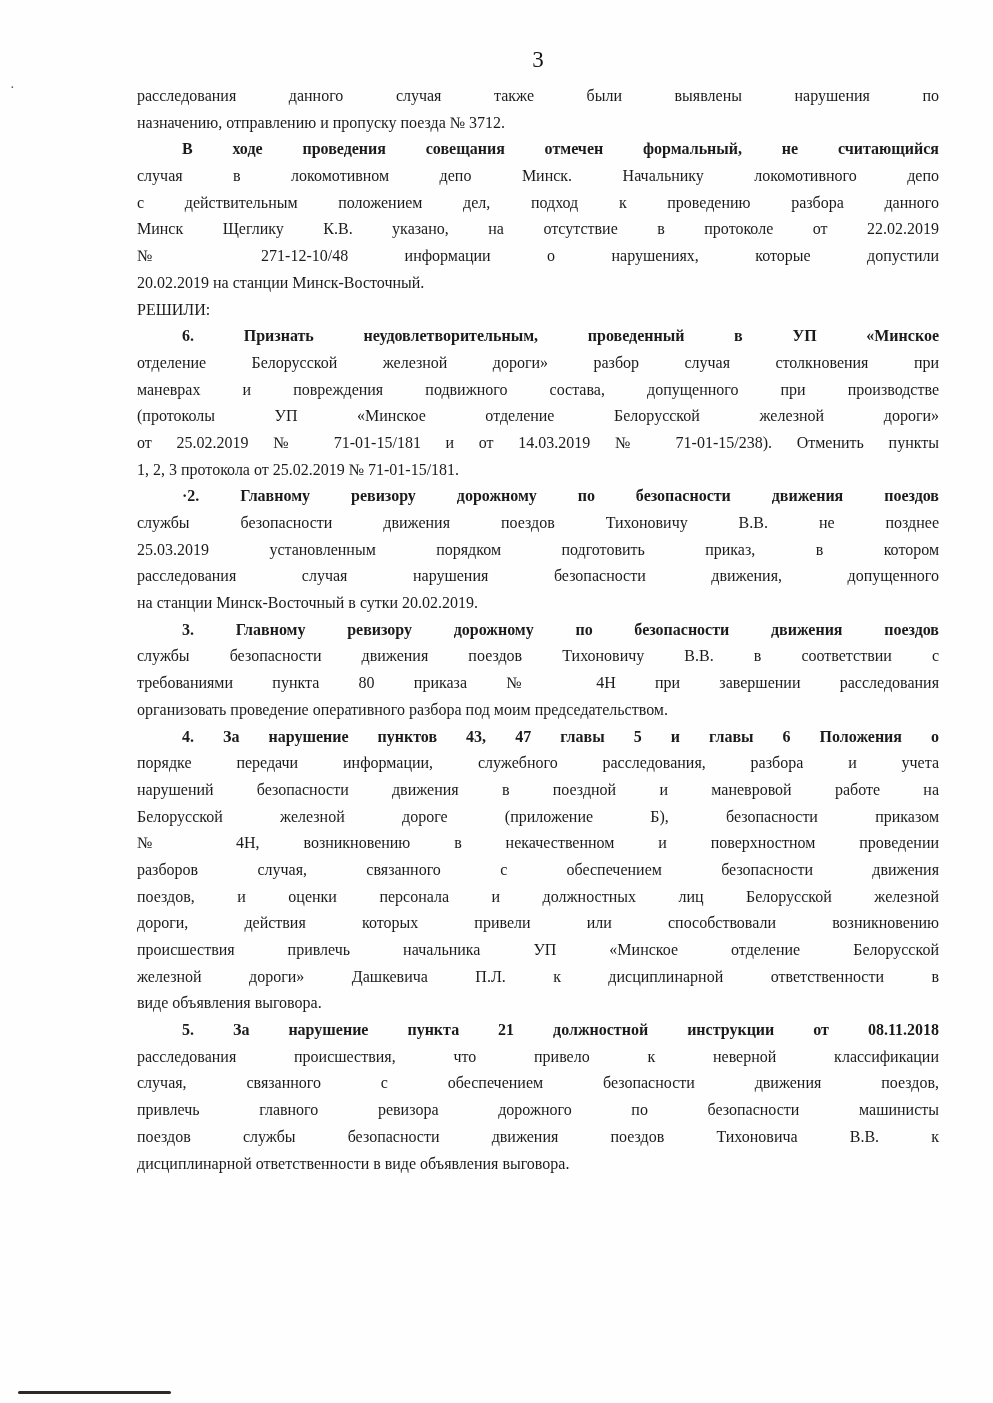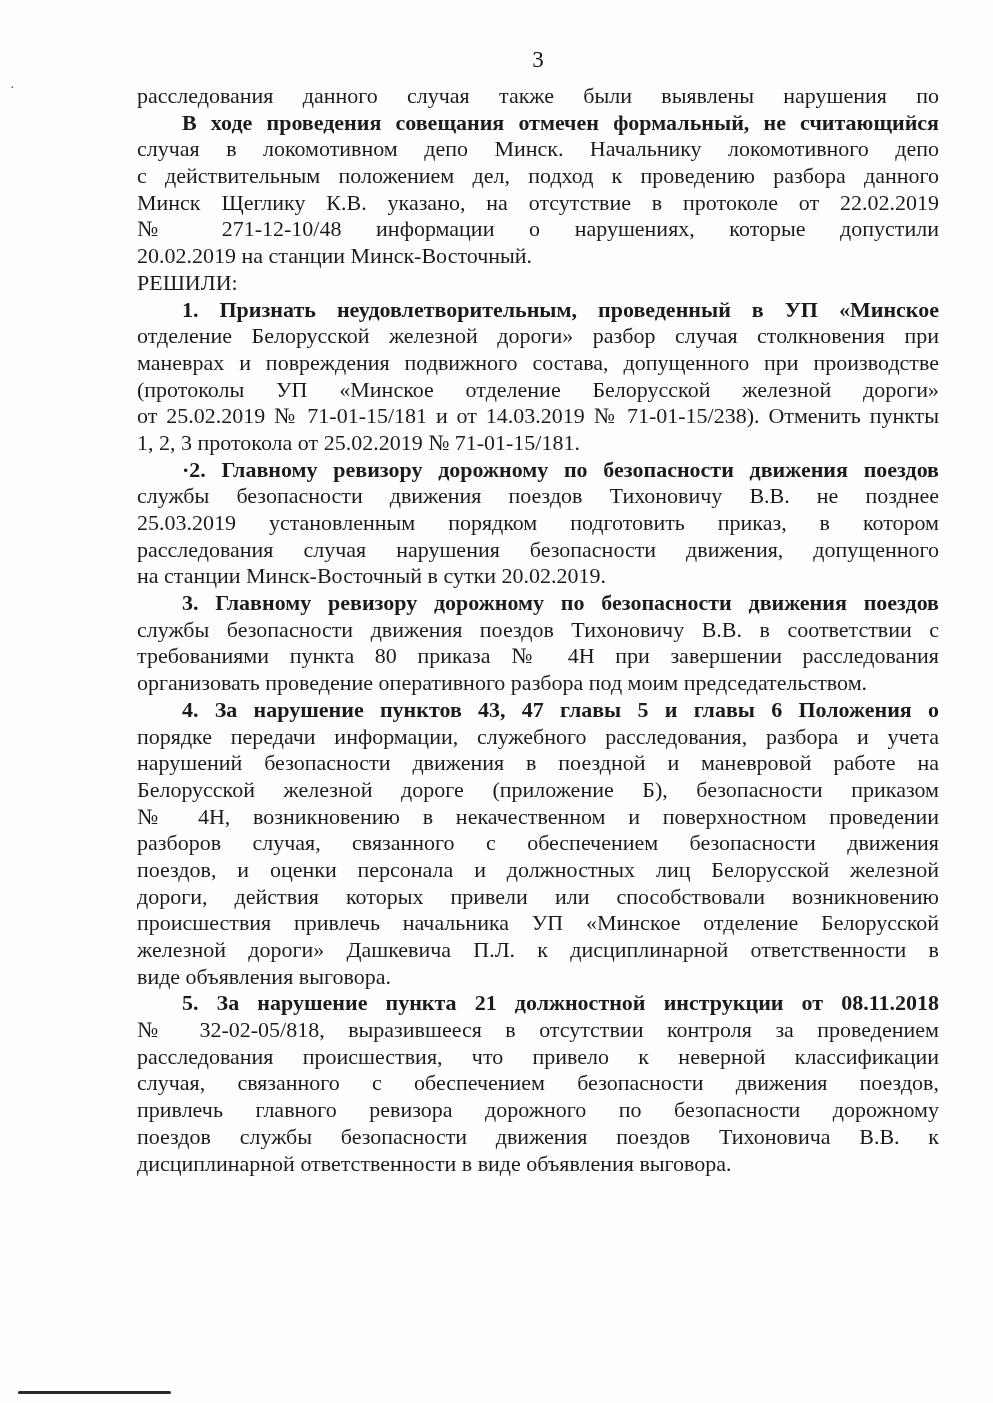--- a/index.html
+++ b/index.html
@@ -36,21 +36,21 @@
     top: 84px;
     font-size: 14px;
     color: #555;
     line-height: 8px;
   }
   .text-block {
     position: absolute;
     left: 137px;
     top: 83px;
     width: 802px;
-    font-size: 22px;
+    font-size: 16px;
   }
   .line {
     height: 26.7px;
     line-height: 26.7px;
     white-space: normal;
     overflow: visible;
     text-align: left;
   }
   .line.j {
     text-align: justify;
@@ -78,28 +78,29 @@
 <body>
 
 <div class="page">
 
   <div class="scan-dot">·</div>
 
   <div class="page-number">3</div>
 
   <div class="text-block" id="text-block">
       <div class="line j">расследования данного случая также были выявлены нарушения по</div>
+      <div class="line">назначению, отправлению и пропуску поезда № 3712.</div>
       <div class="line i j">В ходе проведения совещания отмечен формальный, не считающийся</div>
       <div class="line j">случая в локомотивном депо Минск. Начальнику локомотивного депо</div>
       <div class="line j">с действительным положением дел, подход к проведению разбора данного</div>
       <div class="line j">Минск Щеглику К.В. указано, на отсутствие в протоколе от 22.02.2019</div>
       <div class="line j">№ 271-12-10/48 информации о нарушениях, которые допустили</div>
       <div class="line">20.02.2019 на станции Минск-Восточный.</div>
       <div class="line">РЕШИЛИ:</div>
-      <div class="line i j">1. Признать неудовлетворительным, проведенный в УП «Минское</div>
+      <div class="line i j">6. Признать неудовлетворительным, проведенный в УП «Минское</div>
       <div class="line j">отделение Белорусской железной дороги» разбор случая столкновения при</div>
       <div class="line j">маневрах и повреждения подвижного состава, допущенного при производстве</div>
       <div class="line j">(протоколы УП «Минское отделение Белорусской железной дороги»</div>
       <div class="line j">от 25.02.2019 № 71-01-15/181 и от 14.03.2019 № 71-01-15/238). Отменить пункты</div>
       <div class="line">1, 2, 3 протокола от 25.02.2019 № 71-01-15/181.</div>
       <div class="line i j">·2. Главному ревизору дорожному по безопасности движения поездов</div>
       <div class="line j">службы безопасности движения поездов Тихоновичу В.В. не позднее</div>
       <div class="line j">25.03.2019 установленным порядком подготовить приказ, в котором</div>
       <div class="line j">расследования случая нарушения безопасности движения, допущенного</div>
       <div class="line">на станции Минск-Восточный в сутки 20.02.2019.</div>
@@ -112,23 +113,22 @@
       <div class="line j">нарушений безопасности движения в поездной и маневровой работе на</div>
       <div class="line j">Белорусской железной дороге (приложение Б), безопасности приказом</div>
       <div class="line j">№ 4Н, возникновению в некачественном и поверхностном проведении</div>
       <div class="line j">разборов случая, связанного с обеспечением безопасности движения</div>
       <div class="line j">поездов, и оценки персонала и должностных лиц Белорусской железной</div>
       <div class="line j">дороги, действия которых привели или способствовали возникновению</div>
       <div class="line j">происшествия привлечь начальника УП «Минское отделение Белорусской</div>
       <div class="line j">железной дороги» Дашкевича П.Л. к дисциплинарной ответственности в</div>
       <div class="line">виде объявления выговора.</div>
       <div class="line i j">5. За нарушение пункта 21 должностной инструкции от 08.11.2018</div>
-      <div class="line j">№ 32-02-05/818, выразившееся в отсутствии контроля за проведением</div>
       <div class="line j">расследования происшествия, что привело к неверной классификации</div>
       <div class="line j">случая, связанного с обеспечением безопасности движения поездов,</div>
-      <div class="line j">привлечь главного ревизора дорожного по безопасности дорожному</div>
+      <div class="line j">привлечь главного ревизора дорожного по безопасности машинисты</div>
       <div class="line j">поездов службы безопасности движения поездов Тихоновича В.В. к</div>
       <div class="line">дисциплинарной ответственности в виде объявления выговора.</div>
     </div>
 
   <div class="footnote-rule"></div>
 
 </div>
 
 </body></html>

